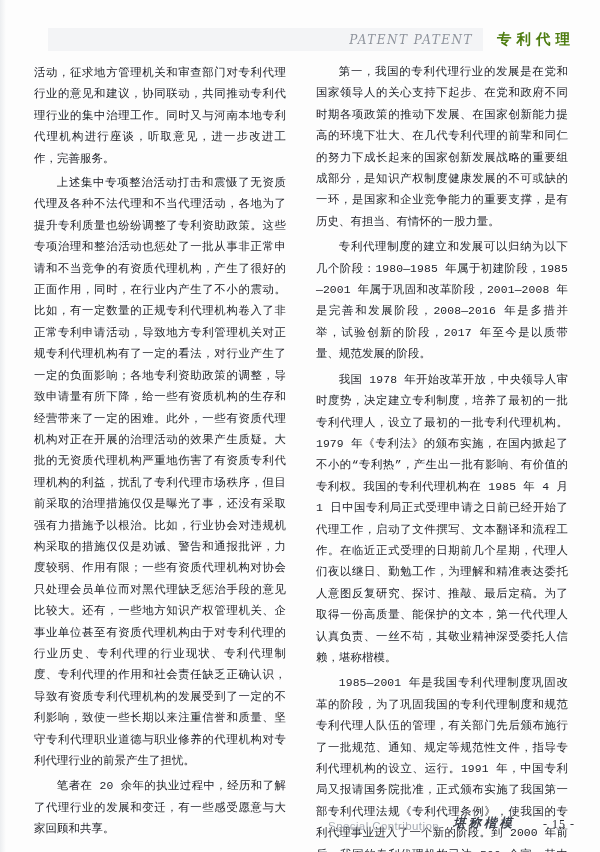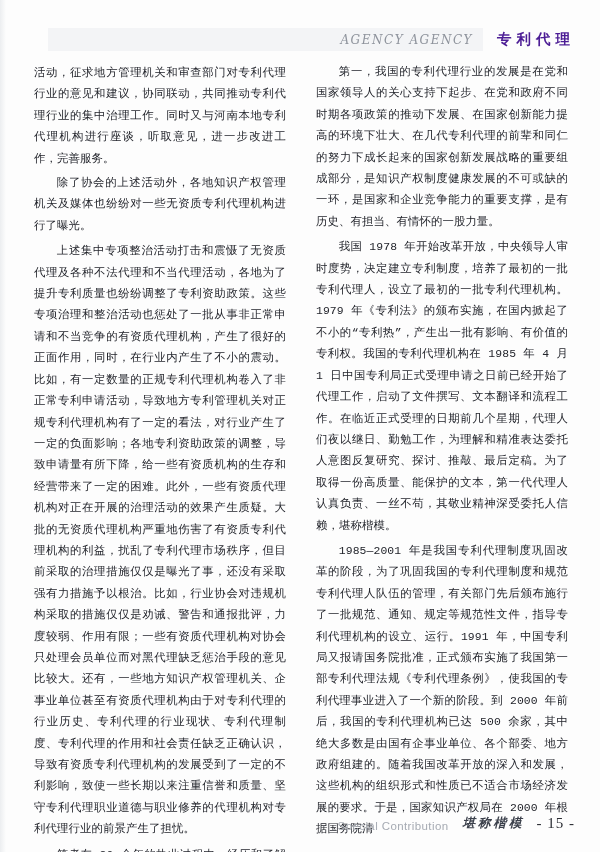--- a/index.html
+++ b/index.html
@@ -43,21 +43,21 @@
     font-family: "DejaVu Serif", "Liberation Serif", serif;
   }
   .header-zh {
     margin-left: 10px;
     display: flex;
     align-items: center;
     padding-left: 4px;
     font-weight: bold;
     font-size: 14.5px;
     letter-spacing: 5px;
-    color: #4c1d95;
+    color: #4d7c0f;
   }
   
   .columns {
     position: absolute;
     top: 58px;
     left: 30px;
     display: flex;
     gap: 22px;
   }
   .col {
@@ -86,49 +86,49 @@
   }
   .footer-zh {
     margin-left: 14px;
     font-style: italic;
     font-weight: bold;
     font-size: 12.5px;
     letter-spacing: 3px;
     color: #3c414c;
   }
   .footer-page {
-    margin-left: 12px;
-    font-size: 15px;
+    margin-left: 28px;
+    font-size: 12px;
     letter-spacing: 1px;
     color: #2a2c33;
   }
 </style>
 </head>
 <body>
 
 <div class="page">
   <div class="edge-shade"></div>
 
   <header class="header">
     <div class="header-bar">
-      <span class="header-en">AGENCY AGENCY</span>
+      <span class="header-en">PATENT PATENT</span>
     </div>
     <div class="header-zh">专利代理</div>
   </header>
 
   <main class="columns">
     <section class="col">
       <p>活动，征求地方管理机关和审查部门对专利代理行业的意见和建议，协同联动，共同推动专利代理行业的集中治理工作。同时又与河南本地专利代理机构进行座谈，听取意见，进一步改进工作，完善服务。</p>
-      <p class="indent">除了协会的上述活动外，各地知识产权管理机关及媒体也纷纷对一些无资质专利代理机构进行了曝光。</p>
       <p class="indent">上述集中专项整治活动打击和震慑了无资质代理及各种不法代理和不当代理活动，各地为了提升专利质量也纷纷调整了专利资助政策。这些专项治理和整治活动也惩处了一批从事非正常申请和不当竞争的有资质代理机构，产生了很好的正面作用，同时，在行业内产生了不小的震动。比如，有一定数量的正规专利代理机构卷入了非正常专利申请活动，导致地方专利管理机关对正规专利代理机构有了一定的看法，对行业产生了一定的负面影响；各地专利资助政策的调整，导致申请量有所下降，给一些有资质机构的生存和经营带来了一定的困难。此外，一些有资质代理机构对正在开展的治理活动的效果产生质疑。大批的无资质代理机构严重地伤害了有资质专利代理机构的利益，扰乱了专利代理市场秩序，但目前采取的治理措施仅仅是曝光了事，还没有采取强有力措施予以根治。比如，行业协会对违规机构采取的措施仅仅是劝诫、警告和通报批评，力度较弱、作用有限；一些有资质代理机构对协会只处理会员单位而对黑代理缺乏惩治手段的意见比较大。还有，一些地方知识产权管理机关、企事业单位甚至有资质代理机构由于对专利代理的行业历史、专利代理的行业现状、专利代理制度、专利代理的作用和社会责任缺乏正确认识，导致有资质专利代理机构的发展受到了一定的不利影响，致使一些长期以来注重信誉和质量、坚守专利代理职业道德与职业修养的代理机构对专利代理行业的前景产生了担忧。</p>
       <p class="indent">笔者在 20 余年的执业过程中，经历和了解了代理行业的发展和变迁，有一些感受愿意与大家回顾和共享。</p>
     </section>
 
     <section class="col">
       <p class="indent">第一，我国的专利代理行业的发展是在党和国家领导人的关心支持下起步、在党和政府不同时期各项政策的推动下发展、在国家创新能力提高的环境下壮大、在几代专利代理的前辈和同仁的努力下成长起来的国家创新发展战略的重要组成部分，是知识产权制度健康发展的不可或缺的一环，是国家和企业竞争能力的重要支撑，是有历史、有担当、有情怀的一股力量。</p>
+      <p class="indent">专利代理制度的建立和发展可以归纳为以下几个阶段：1980—1985 年属于初建阶段，1985—2001 年属于巩固和改革阶段，2001—2008 年是完善和发展阶段，2008—2016 年是多措并举，试验创新的阶段，2017 年至今是以质带量、规范发展的阶段。</p>
       <p class="indent">我国 1978 年开始改革开放，中央领导人审时度势，决定建立专利制度，培养了最初的一批专利代理人，设立了最初的一批专利代理机构。1979 年《专利法》的颁布实施，在国内掀起了不小的“专利热”，产生出一批有影响、有价值的专利权。我国的专利代理机构在 1985 年 4 月 1 日中国专利局正式受理申请之日前已经开始了代理工作，启动了文件撰写、文本翻译和流程工作。在临近正式受理的日期前几个星期，代理人们夜以继日、勤勉工作，为理解和精准表达委托人意图反复研究、探讨、推敲、最后定稿。为了取得一份高质量、能保护的文本，第一代代理人认真负责、一丝不苟，其敬业精神深受委托人信赖，堪称楷模。</p>
       <p class="indent">1985—2001 年是我国专利代理制度巩固改革的阶段，为了巩固我国的专利代理制度和规范专利代理人队伍的管理，有关部门先后颁布施行了一批规范、通知、规定等规范性文件，指导专利代理机构的设立、运行。1991 年，中国专利局又报请国务院批准，正式颁布实施了我国第一部专利代理法规《专利代理条例》，使我国的专利代理事业进入了一个新的阶段。到 2000 年前后，我国的专利代理机构已达 500 余家，其中绝大多数是由国有企事业单位、各个部委、地方政府组建的。随着我国改革开放的深入和发展，这些机构的组织形式和性质已不适合市场经济发展的要求。于是，国家知识产权局在 2000 年根据国务院清</p>
     </section>
   </main>
 
   <footer class="footer">
     <span class="footer-en">Special Contribution</span>
     <span class="footer-zh">堪称楷模</span>
     <span class="footer-page">- 15 -</span>
   </footer>

